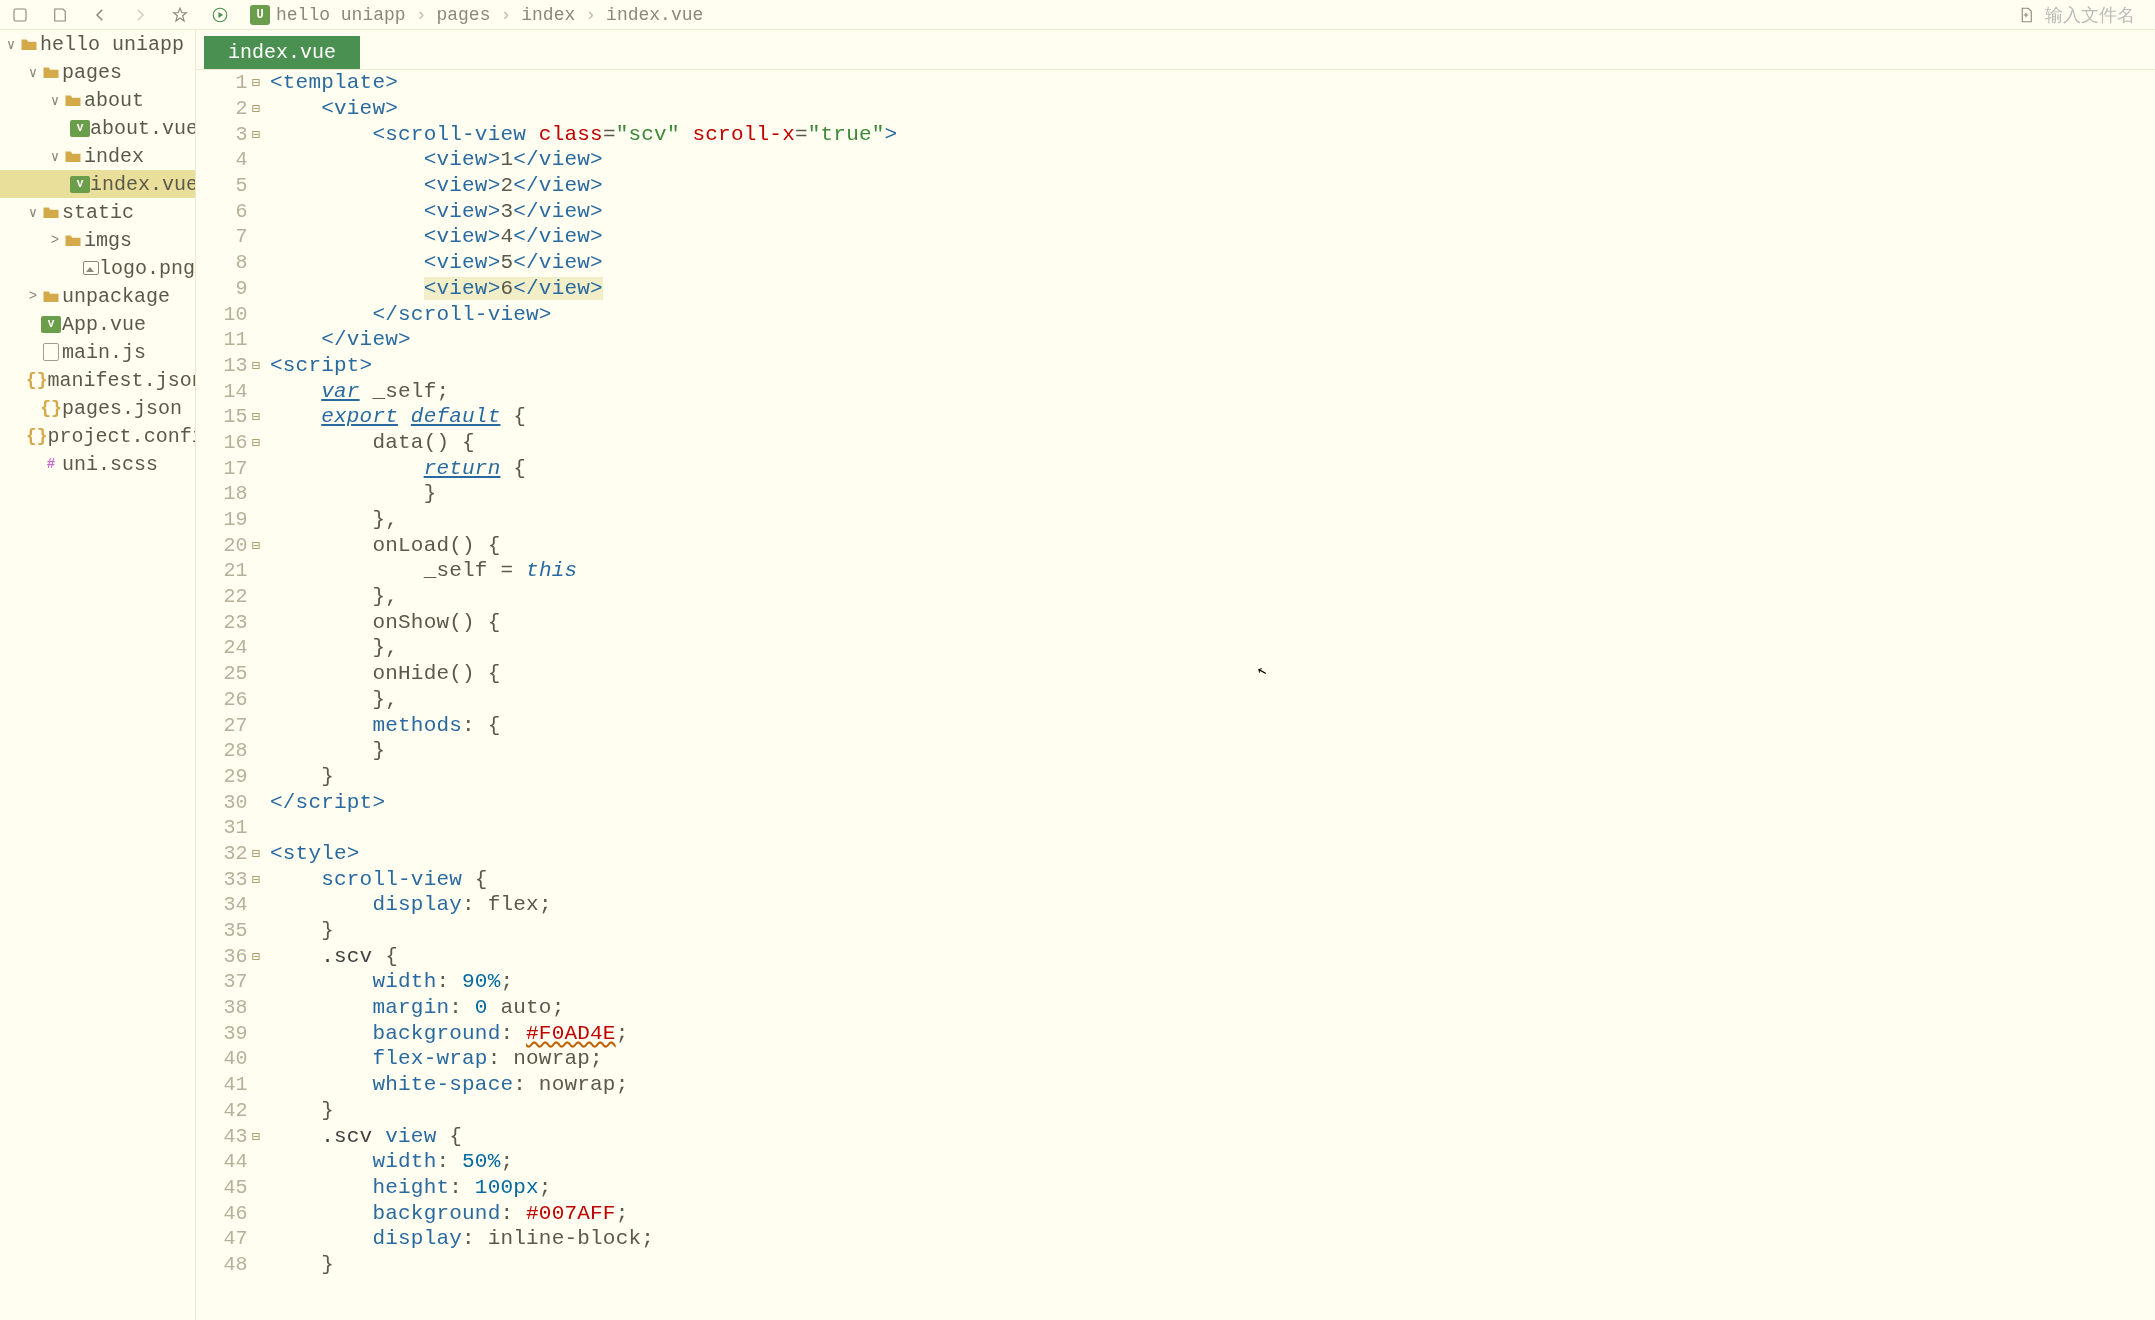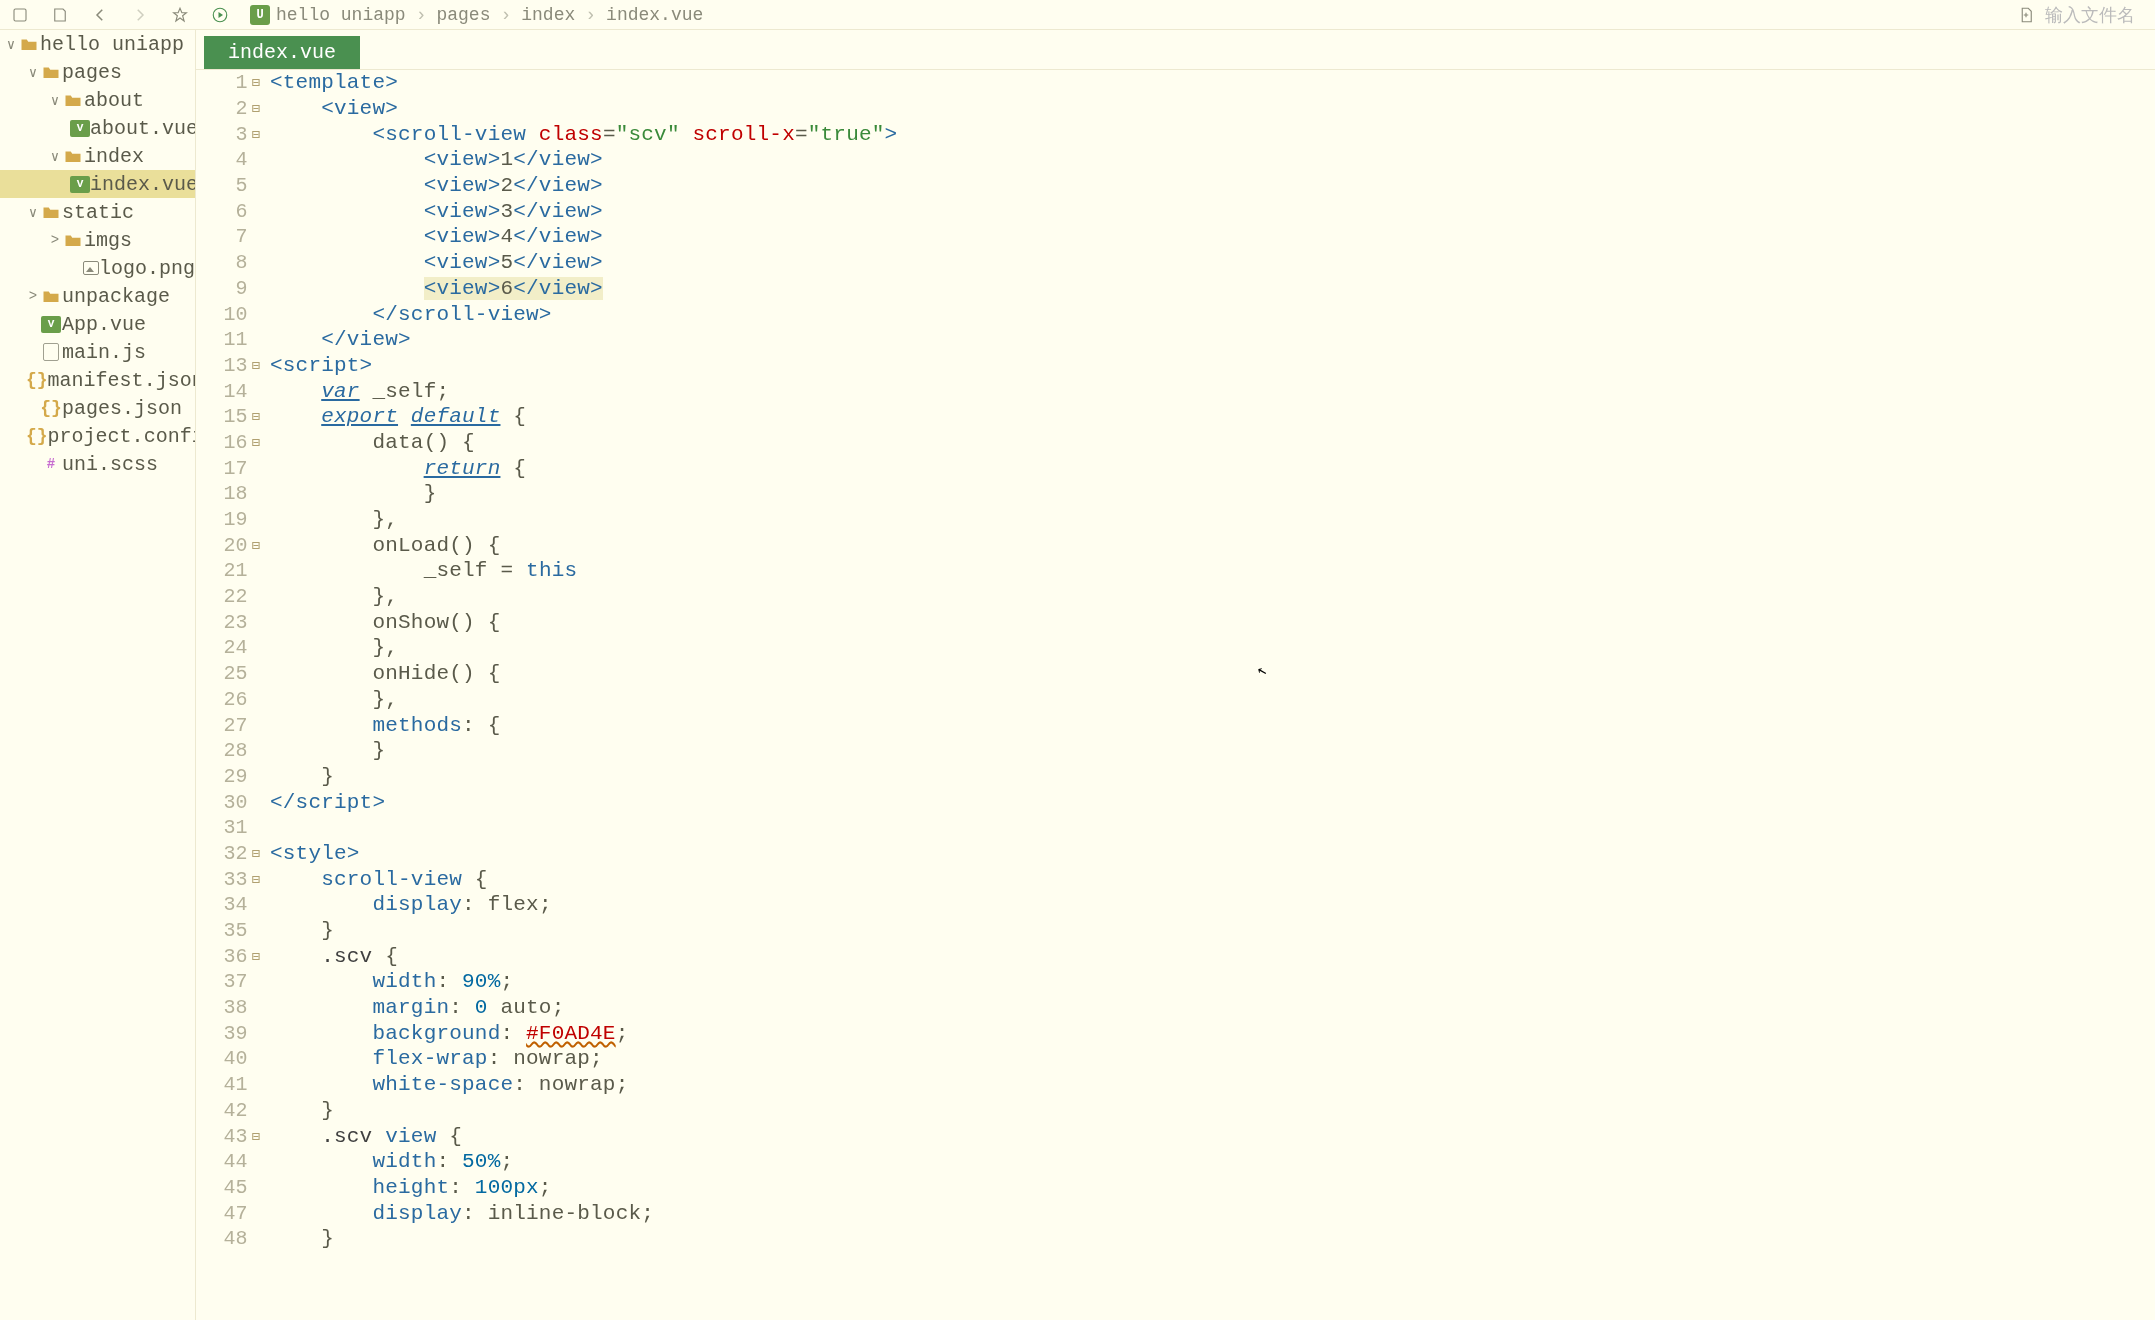--- a/index.html
+++ b/index.html
@@ -52,21 +52,21 @@
 .str   { color: #3a8a3a; }
 .kw    { color: #2a6aa0; font-style: italic; text-decoration: underline; }
 .ident { color: #5a5a4a; }
 .punc  { color: #5a5a4a; }
 .num   { color: #0369a1; }
 .prop  { color: #2a6aa0; }
 .sel2  { color: #404040; }
 .hex   { color: #c00000; text-decoration: wavy underline #c06000; }
 .hex2  { color: #c00000; }
 .txt   { color: #5a5a4a; }
-.this  { color: #2a6aa0; }
+.this  { color: #2a6aa0; font-style: italic; }
 
 .cursor-pointer { position: absolute; left: 1257px; top: 660px; font-size: 16px; color: #000; pointer-events: none; transform: rotate(-15deg); }
 
 .hlspan { background: #f2eec8; }
 </style>
 </head>
 <body>
 
 <div class="toolbar">
   <div class="tb-left">
@@ -561,20 +561,27 @@
         </div>
         <div class="line">
           <div class="gutter">
             <span>45</span>
             <span class="fold" style="visibility:hidden">⊟</span>
           </div>
           <div class="code-text"><span class="txt">        </span><span class="prop">height</span><span class="punc">: </span><span class="num">100px</span><span class="punc">;</span></div>
         </div>
         <div class="line">
           <div class="gutter">
+            <span>46</span>
+            <span class="fold" style="visibility:hidden">⊟</span>
+          </div>
+          <div class="code-text"><span class="txt">        </span><span class="prop">background</span><span class="punc">: </span><span class="hex2">#007AFF</span><span class="punc">;</span></div>
+        </div>
+        <div class="line">
+          <div class="gutter">
             <span>47</span>
             <span class="fold" style="visibility:hidden">⊟</span>
           </div>
           <div class="code-text"><span class="txt">        </span><span class="prop">display</span><span class="punc">: </span><span class="ident">inline-block</span><span class="punc">;</span></div>
         </div>
         <div class="line">
           <div class="gutter">
             <span>48</span>
             <span class="fold" style="visibility:hidden">⊟</span>
           </div>

